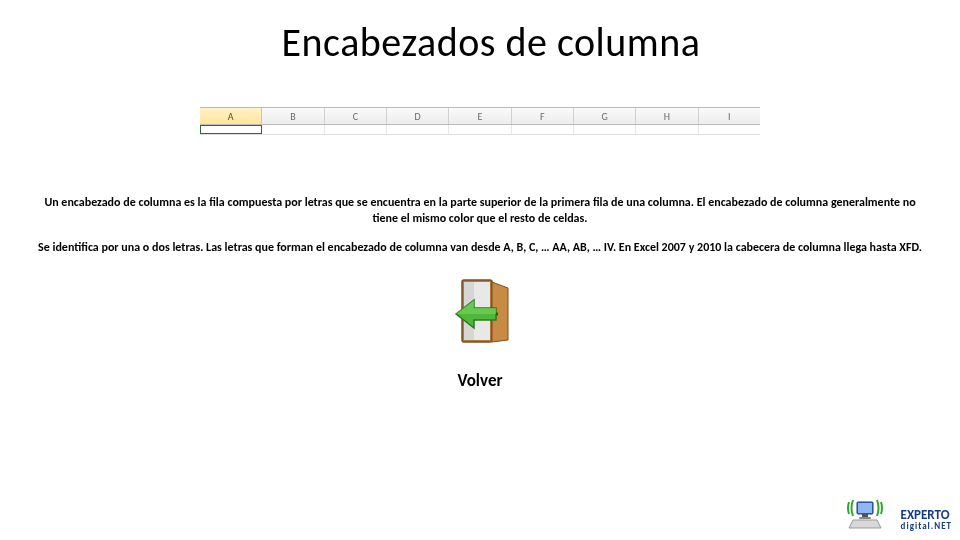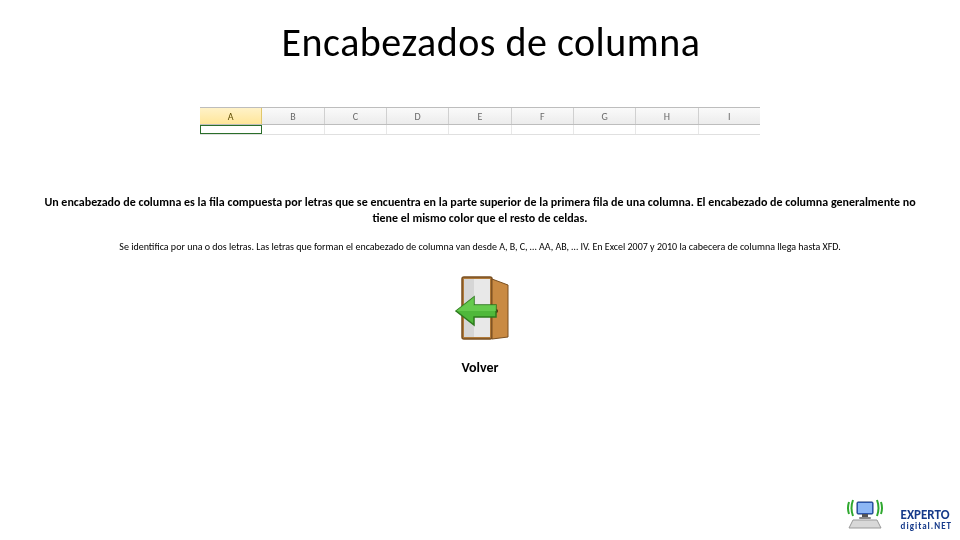--- a/index.html
+++ b/index.html
@@ -63,35 +63,35 @@
 
   .para {
     font-size: 12px;
     text-align: center;
     margin: 60px 40px 0;
     line-height: 1.3;
     font-weight: 600;
   }
   .para .bold { font-weight: 700; }
   .para2 {
-    font-size: 10px;
+    font-size: 12px;
     text-align: center;
     margin: 14px 32px 0;
     line-height: 1.3;
-    font-weight: 400;
+    font-weight: 700;
   }
 
   .door-block {
     text-align: center;
     margin-top: 18px;
   }
   .door-label {
-    font-size: 14px;
+    font-size: 17px;
     font-weight: 700;
-    margin-top: 4px;
+    margin-top: 12px;
     display: block;
     text-align: center;
   }
 
   .logo {
     position: absolute;
     right: 8px;
     bottom: 10px;
     display: flex;
     align-items: flex-end;

